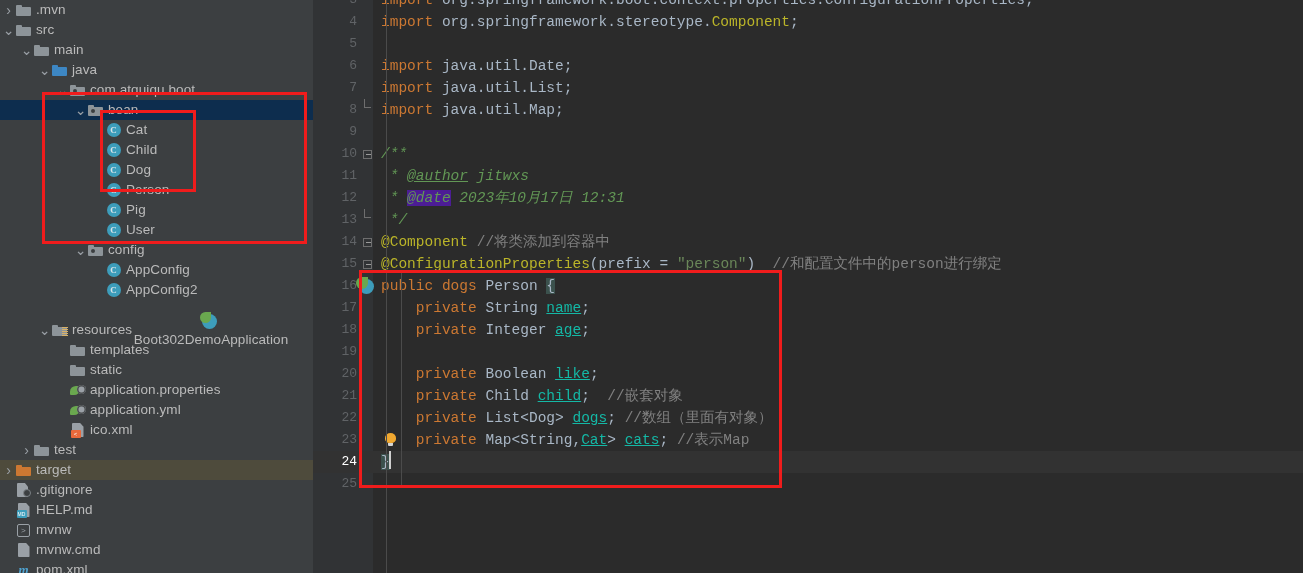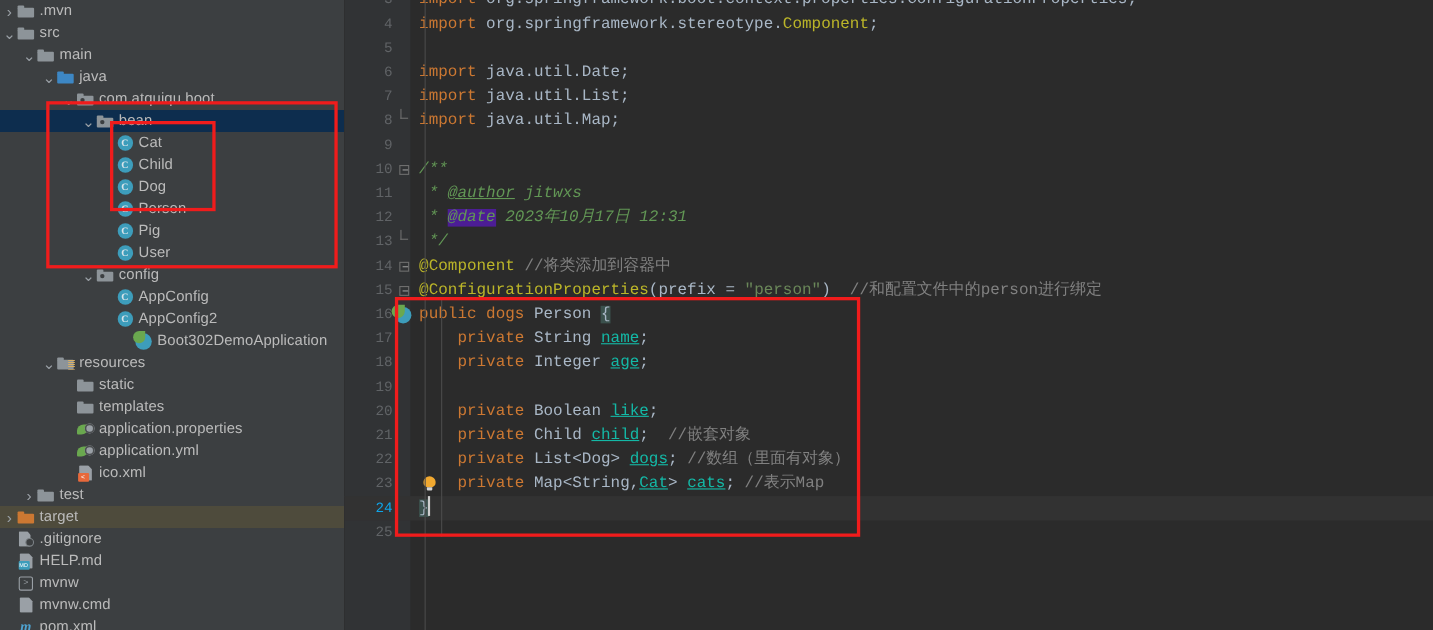--- a/index.html
+++ b/index.html
@@ -146,21 +146,21 @@
   }
   .code-line {
     position: absolute; left: 0; width: 990px; height: 22px; line-height: 22px;
     font-family: "Liberation Mono", monospace; font-size: 14.5px;
     white-space: pre;
   }
   .code-line .num {
     position: absolute; left: 0; width: 44px; text-align: right;
     color: #606366; font-size: 13px; font-family: "Liberation Mono", monospace;
   }
-  .code-line .num.cur { color: #0ea5e9; }
+  .code-line .num.cur { color: #ffffff; }
   .code-line .txt { position: absolute; left: 68px; color: #a9b7c6; }
   .code-line.curline { background: #323232; }
   .code-line.curline .txt-bg { position: absolute; left: 0; top: 0; width: 990px; height: 22px; background: #323232; }
 
   
   .fold {
     position: absolute; left: 50px; width: 9px; height: 22px;
     display: flex; align-items: center; justify-content: center;
     color: #8a8a8a; font-size: 10px;
   }
@@ -343,49 +343,49 @@
         </span>
         <span class="tw-label">AppConfig</span>
       </div>
       <div class="tree-row" style="padding-left: 92px;">
         <span class="tw-arrow blank"></span>
         <span class="tw-icon">
           <span class="ic-class">C</span>
         </span>
         <span class="tw-label">AppConfig2</span>
       </div>
-      <div class="tree-row" style="padding-left: 109px;">
+      <div class="tree-row" style="padding-left: 109px; flex-direction: column;">
         <span class="tw-arrow blank"></span>
         <span class="tw-icon">
           <span class="ic-spring"></span>
         </span>
         <span class="tw-label">Boot302DemoApplication</span>
       </div>
       <div class="tree-row" style="padding-left: 38px;">
         <span class="tw-arrow" style="font-size: 14px; line-height: 6px;">⌄</span>
         <span class="tw-icon">
           <span class="ic-pkg ic-res">
             <span class="bars"></span>
           </span>
         </span>
         <span class="tw-label">resources</span>
       </div>
       <div class="tree-row" style="padding-left: 56px;">
         <span class="tw-arrow blank"></span>
         <span class="tw-icon">
           <span class="ic-folder"></span>
         </span>
+        <span class="tw-label">templates</span>
+      </div>
+      <div class="tree-row" style="padding-left: 56px;">
+        <span class="tw-arrow blank"></span>
+        <span class="tw-icon">
+          <span class="ic-folder"></span>
+        </span>
         <span class="tw-label">static</span>
-      </div>
-      <div class="tree-row" style="padding-left: 56px;">
-        <span class="tw-arrow blank"></span>
-        <span class="tw-icon">
-          <span class="ic-folder"></span>
-        </span>
-        <span class="tw-label">templates</span>
       </div>
       <div class="tree-row" style="padding-left: 56px;">
         <span class="tw-arrow blank"></span>
         <span class="tw-icon">
           <span class="ic-cfg">
             <span class="leaf"></span>
             <span class="gear"></span>
           </span>
         </span>
         <span class="tw-label">application.properties</span>

